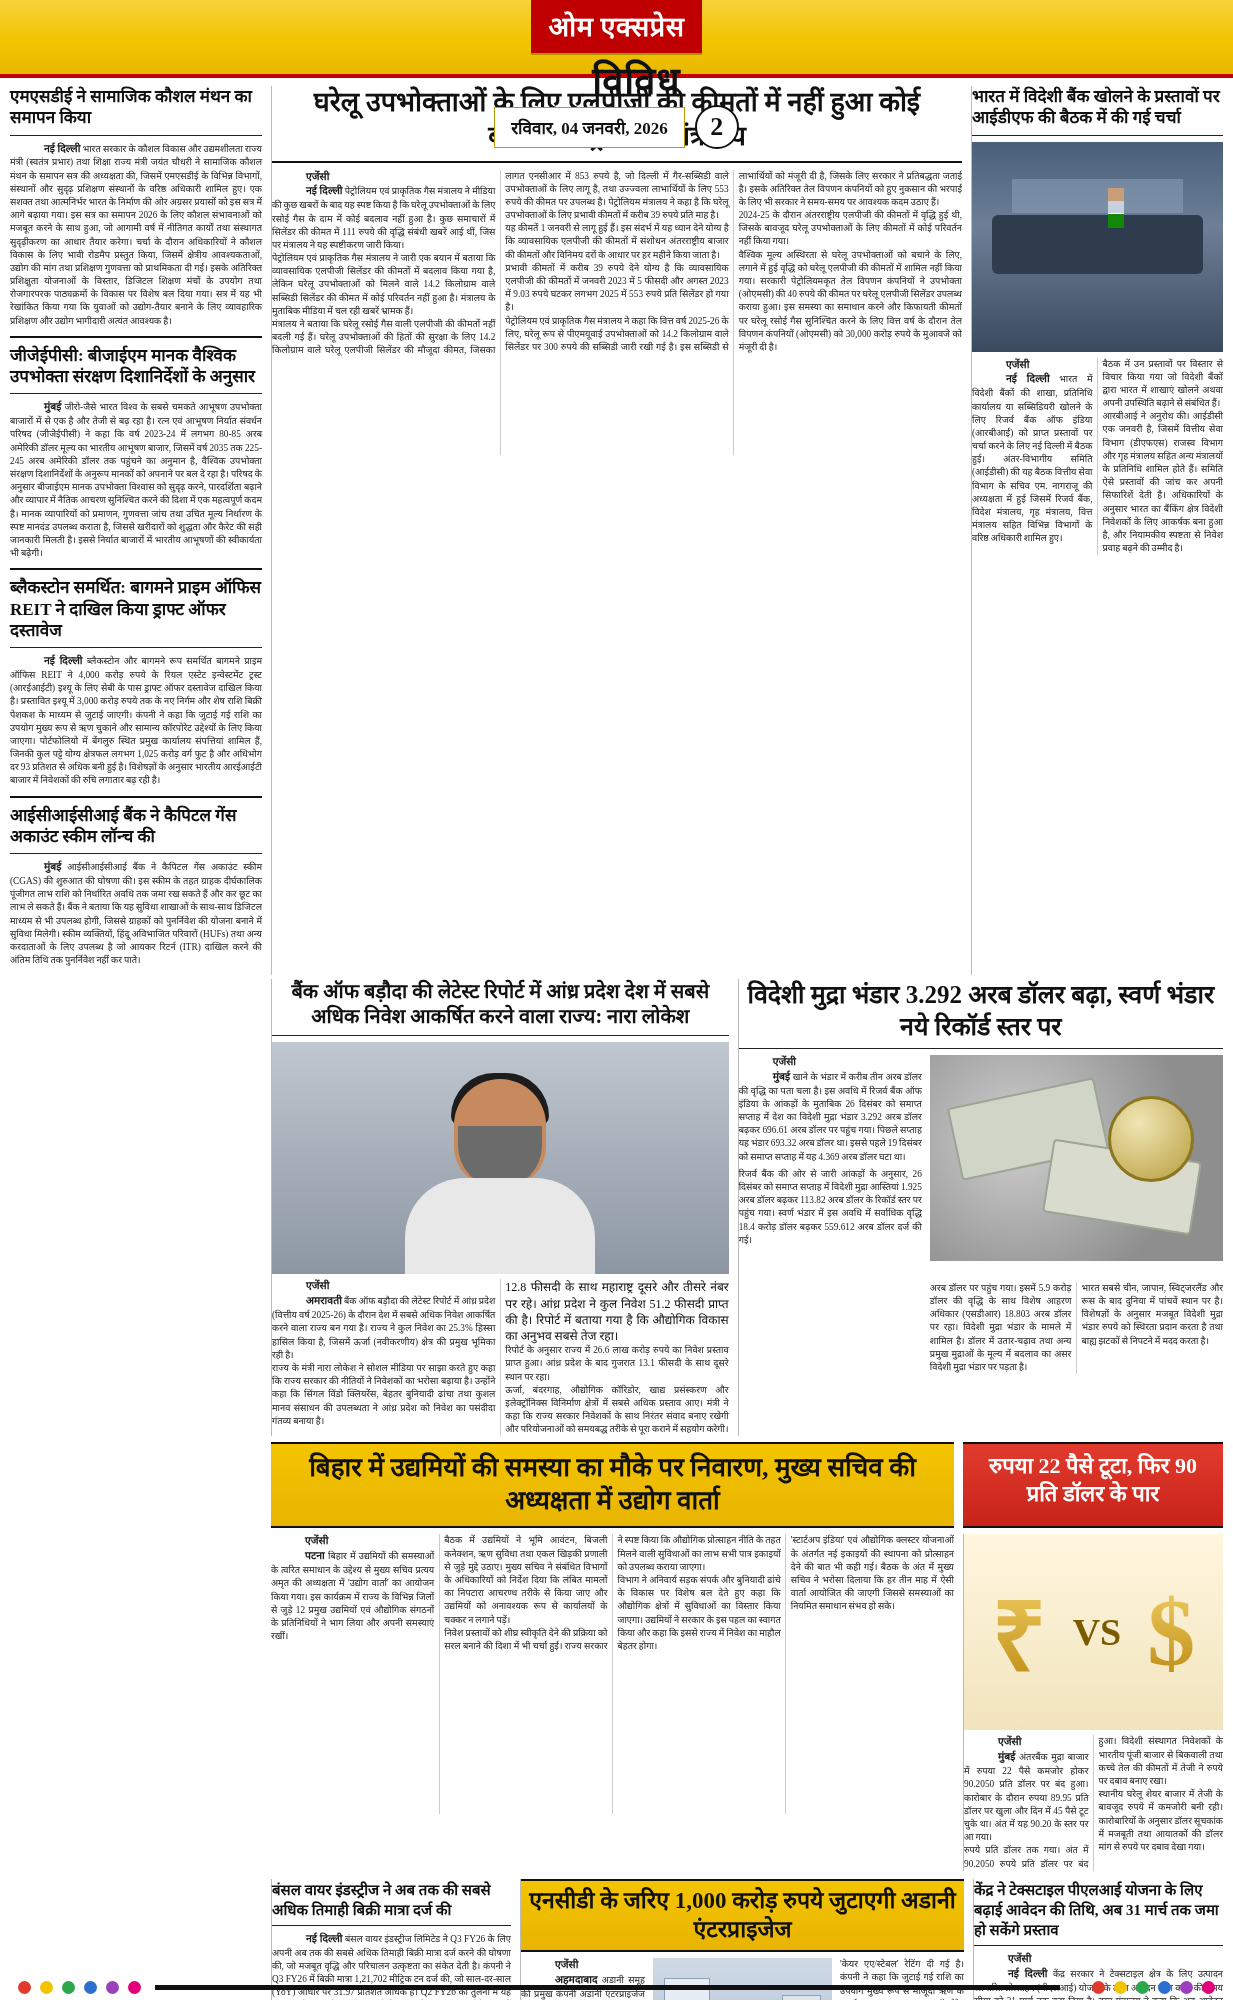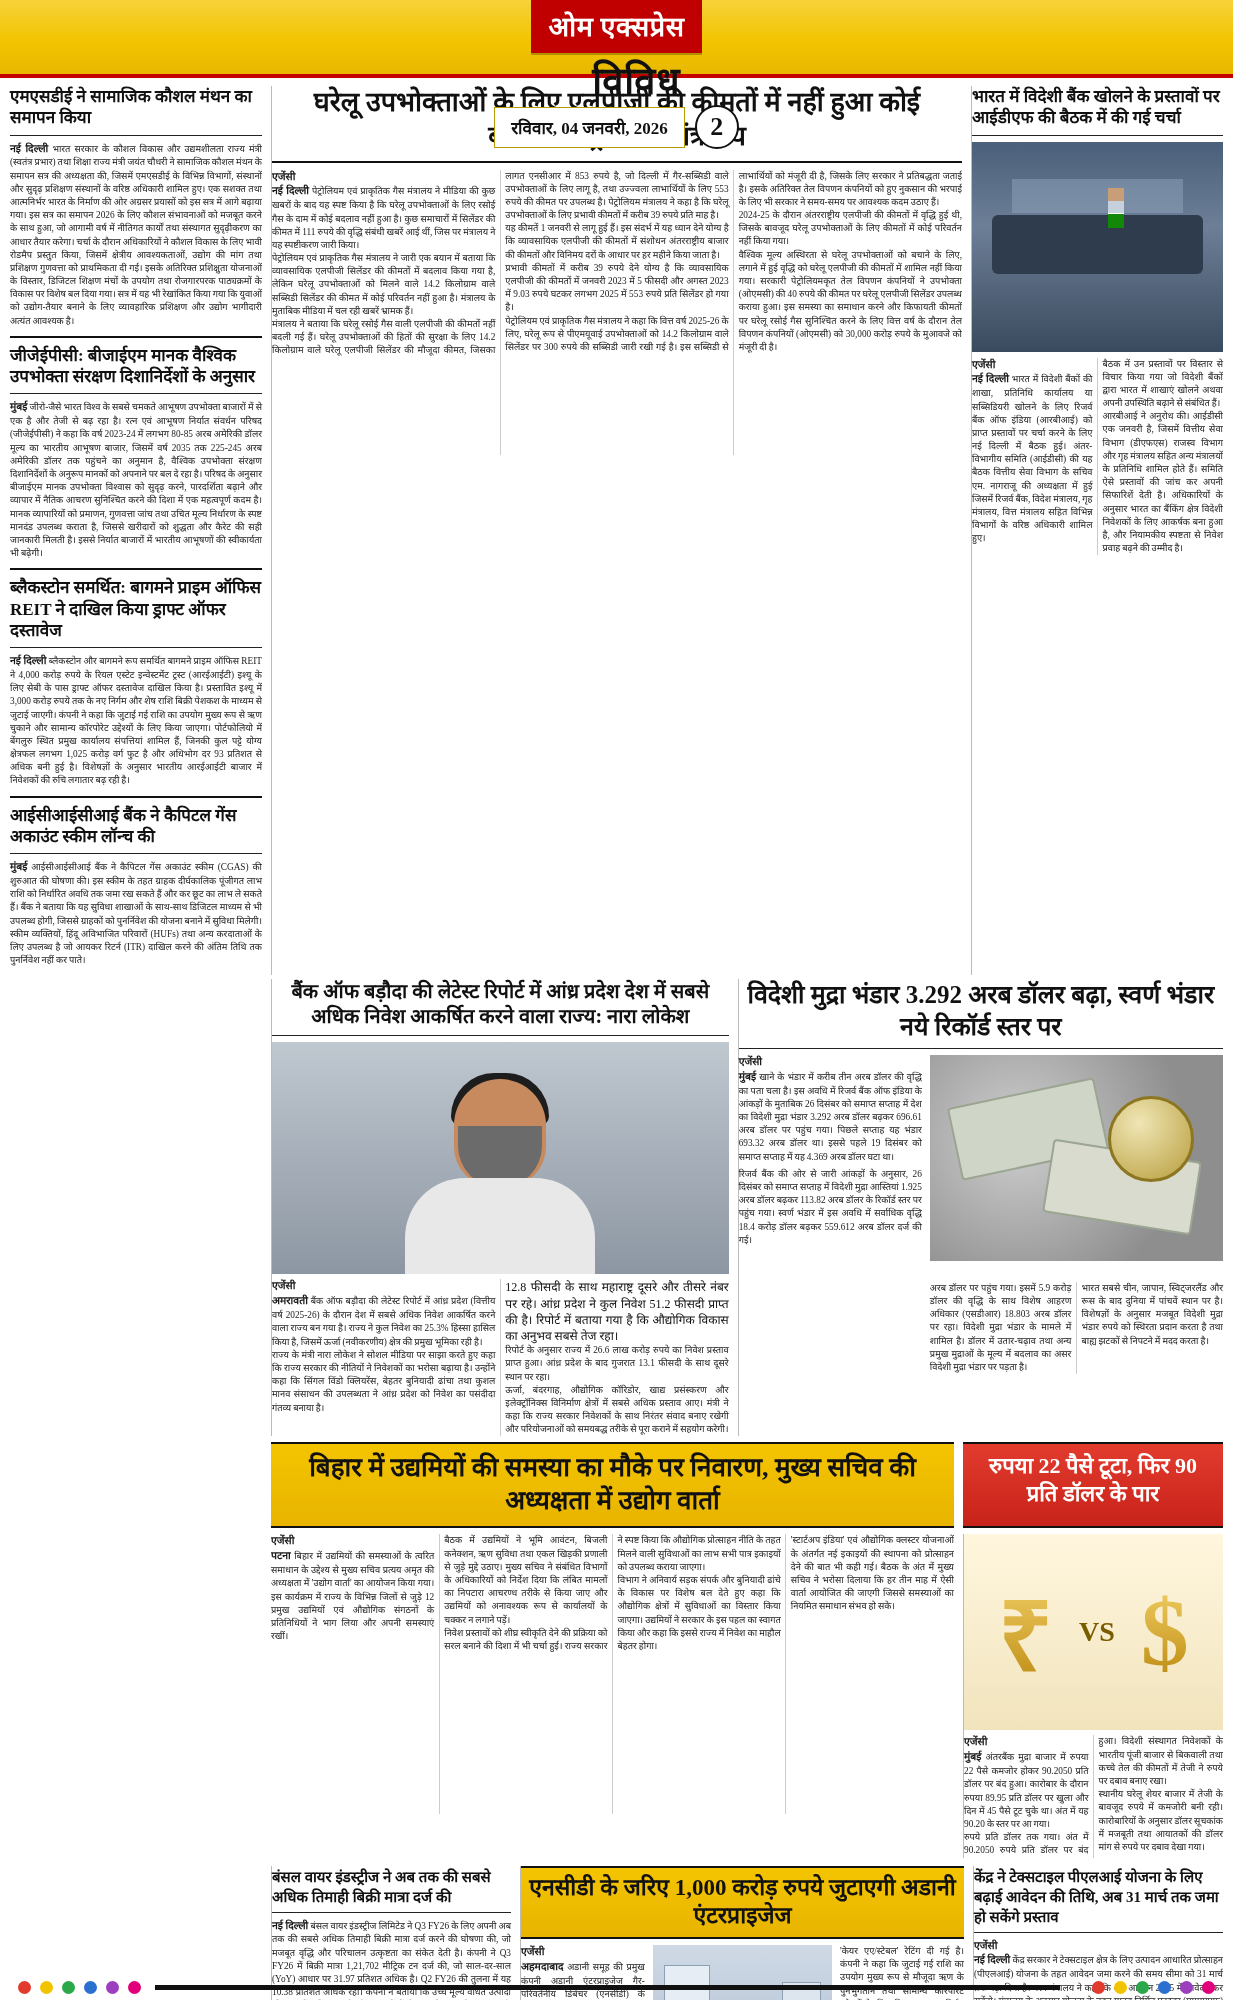--- a/index.html
+++ b/index.html
@@ -45,21 +45,21 @@
     width: 44px; height: 44px; border-radius: 50%; background:#fff;
     border: 2px solid #111; display:flex; align-items:center; justify-content:center;
     font-size: 26px; font-weight: bold; font-family:"Liberation Serif", serif;
   }
 
   
   .hl { font-family: "Liberation Serif", serif; font-weight: bold; color:#111; }
   .hl1 { font-size: 27px; line-height: 1.25; text-align:center; }
   .hl2 { font-size: 20px; line-height: 1.25; }
   .hl3 { font-size: 17px; line-height: 1.25; }
-  .byline { font-size: 10.5px; font-weight: bold; }
+  .byline { font-size: 10.5px; font-weight: bold; margin-left: 34px; }
   .body-txt {
     font-size: 9.3px; line-height: 1.42; text-align: justify;
     font-family: "Liberation Serif", serif; color:#1a1a1a;
     hyphens: auto; word-spacing: -0.3px;
   }
   .rule { border-top: 1px solid #222; margin: 6px 0; }
   .rule-thick { border-top: 2px solid #111; margin: 7px 0; }
 
   .top-area { display: grid; grid-template-columns: 252px 1fr 1fr 1fr 252px; gap: 0 9px; margin-top: 8px; }
   .col-sep { border-left: 1px solid #bbb; padding-left: 0; }
@@ -101,21 +101,21 @@
   .art-money { height: 206px; background:
      radial-gradient(circle at 30% 40%, #cfcfcf, #8e8e8e 70%),
      linear-gradient(120deg,#b9b9b9,#6f6f6f); position:relative; overflow:hidden; }
   .art-money .bill { position:absolute; width:150px; height:74px; background:#cfd6c8; border:2px solid #9aa592; border-radius:4px; transform:rotate(-12deg); left:8%; top:18%; }
   .art-money .bill2 { position:absolute; width:150px; height:74px; background:#d8dbcd; border:2px solid #9aa592; border-radius:4px; transform:rotate(9deg); left:40%; top:46%; }
   .art-money .coin { position:absolute; right:10%; top:20%; width:86px; height:86px; border-radius:50%; background:radial-gradient(circle at 35% 30%,#f0e6b5,#b79d3c); border:3px solid #8d7620; }
 
   .art-rupee { height: 196px; background: linear-gradient(180deg,#fff6de,#f1e4bd); position:relative; display:flex; align-items:center; justify-content:center; gap:26px; }
   .sym { font-size: 96px; font-weight: bold; font-family:"Liberation Serif", serif;
          background: linear-gradient(180deg,#f6d36b,#b8860b); -webkit-background-clip:text; background-clip:text; color: transparent; }
-  .vs { font-size: 28px; font-weight:bold; color:#7a5c00; font-family:"Liberation Serif", serif; }
+  .vs { font-size: 38px; font-weight:bold; color:#7a5c00; font-family:"Liberation Serif", serif; }
 
   .art-adani { height: 168px; background: linear-gradient(180deg,#cfd9e6 0%,#b9c6d6 60%,#9fb0c4 100%); position:relative; overflow:hidden; }
   .art-adani .bld { position:absolute; left:6%; top:12%; width:26%; height:76%; background:#e7edf4; border:1px solid #8ea0b4; }
   .art-adani .bld2 { position:absolute; right:6%; top:22%; width:22%; height:66%; background:#dde5ee; border:1px solid #8ea0b4; }
 </style>
 </head>
 <body>
 
 <div class="page">
 

